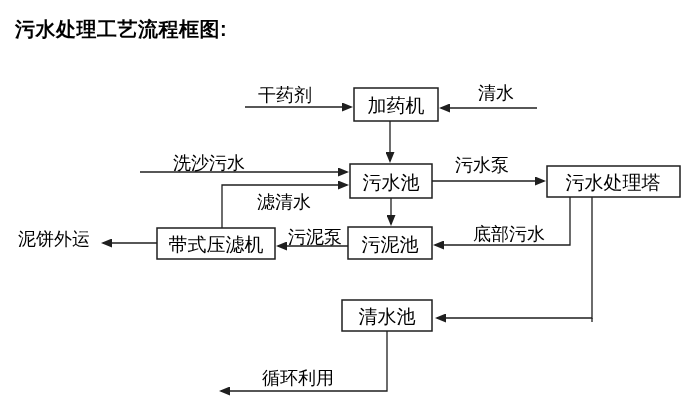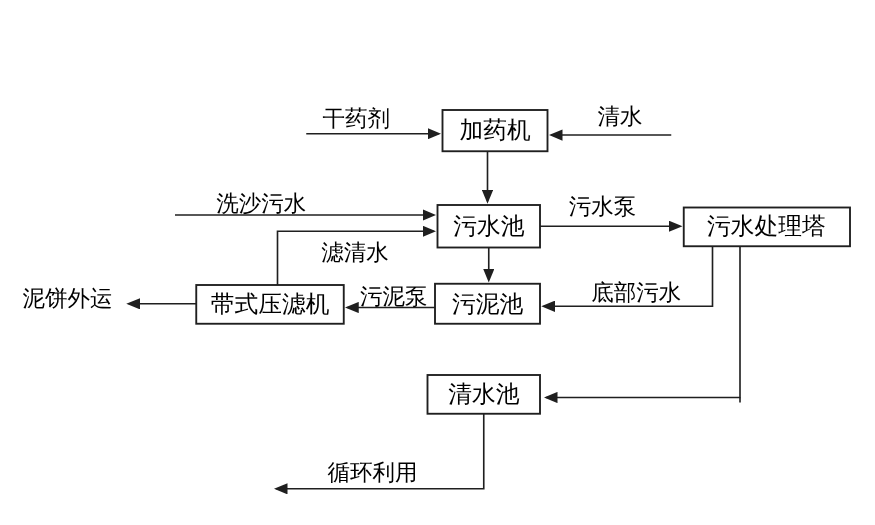--- a/index.html
+++ b/index.html
@@ -16,20 +16,21 @@
   .node-label{font-size:19px;}
   .flow-label{font-size:18px;}
   rect.node{fill:#ffffff;stroke:#1f1f1f;stroke-width:1.5;}
   .edge{fill:none;stroke:#1f1f1f;stroke-width:1.3;}
 </style>
 </head>
 <body>
 
 <div class="canvas">
 
+  <div class="title">污水处理工艺流程框图:</div>
 
   <svg width="700" height="420" viewBox="0 0 700 420">
     <defs>
       <marker id="arr" viewBox="0 0 11 9" markerWidth="11" markerHeight="9" refX="9" refY="4.5" orient="auto" markerUnits="userSpaceOnUse">
         <path d="M0,0 L11,4.5 L0,9 Z" fill="#1f1f1f"></path>
       </marker>
     </defs>
 
     <path class="edge" d="M245,107 H351" marker-end="url(#arr)"></path>
     <path class="edge" d="M537,108 H441" marker-end="url(#arr)"></path>

